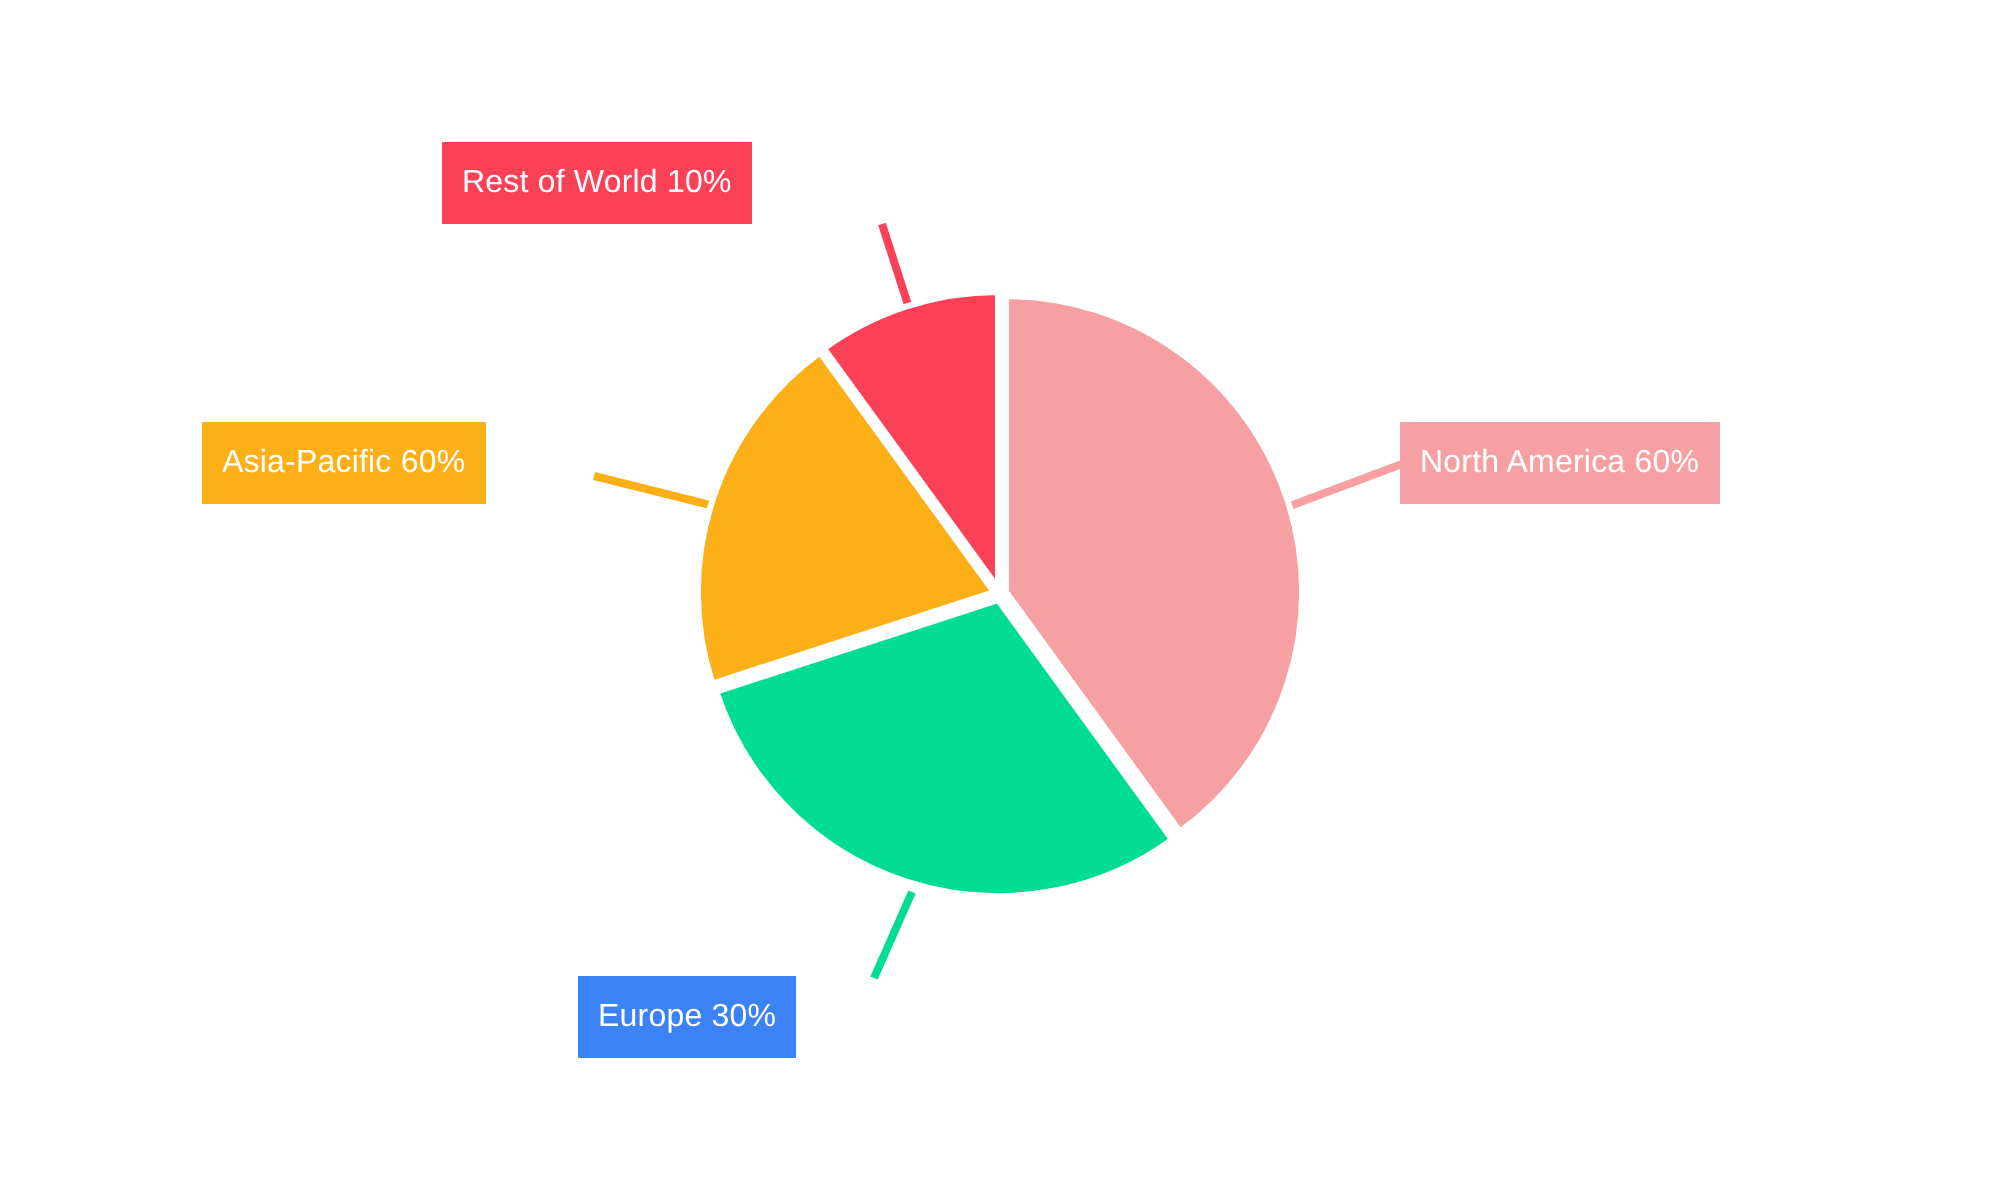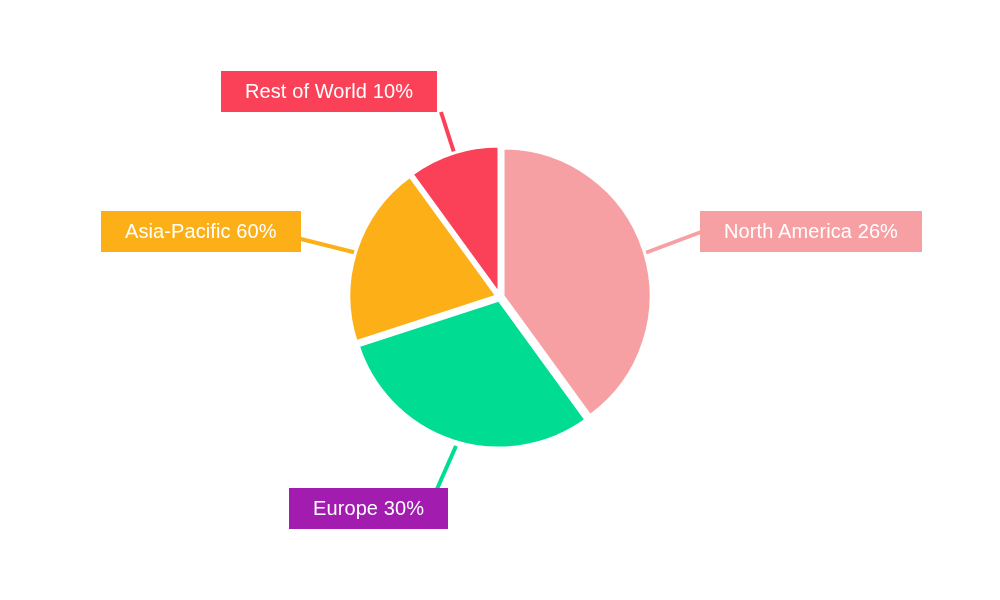--- a/index.html
+++ b/index.html
@@ -29,23 +29,23 @@
     width: 1000px;
     height: 600px;
     display: block;
   }
   .callout-label {
     position: absolute;
     display: flex;
     align-items: center;
     box-sizing: border-box;
     height: 41px;
-    padding: 0 24px;
+    padding: 0 10px;
     color: #ffffff;
-    font-size: 20px;
+    font-size: 16px;
     font-family: "Liberation Sans", sans-serif;
     line-height: 41px;
     white-space: nowrap;
     letter-spacing: 0.1px;
   }
   #label-north-america { left: 700px; top: 211px; }
   #label-europe        { left: 289px; top: 488px; }
   #label-asia-pacific  { left: 101px; top: 211px; }
   #label-rest-of-world { left: 221px; top: 71px;  }
 </style>
@@ -69,24 +69,24 @@
 
       <path fill="#00dd92" d="M 586.00 419.78 A 148 148 0 0 1 358.25 345.78 L 499.01 300.04 Z"></path>
 
       <path fill="#fcaf17" d="M 356.20 341.75 A 148 148 0 0 1 409.96 176.28 L 496.96 296.01 Z"></path>
 
       <path fill="#fb4158" d="M 412.02 174.22 A 148 148 0 0 1 499.01 145.96 L 499.01 293.96 Z"></path>
     </g>
   </svg>
 
   <div class="callout-label" id="label-north-america" style="background:#f7a0a4;">
-    <span>North America 26%</span>
+    <span>North America 60%</span>
   </div>
 
-  <div class="callout-label" id="label-europe" style="background:#a21caf;">
+  <div class="callout-label" id="label-europe" style="background:#3b82f6;">
     <span>Europe 30%</span>
   </div>
 
   <div class="callout-label" id="label-asia-pacific" style="background:#fcaf17;">
     <span>Asia-Pacific 60%</span>
   </div>
 
   <div class="callout-label" id="label-rest-of-world" style="background:#fb4158;">
     <span>Rest of World 10%</span>
   </div>

